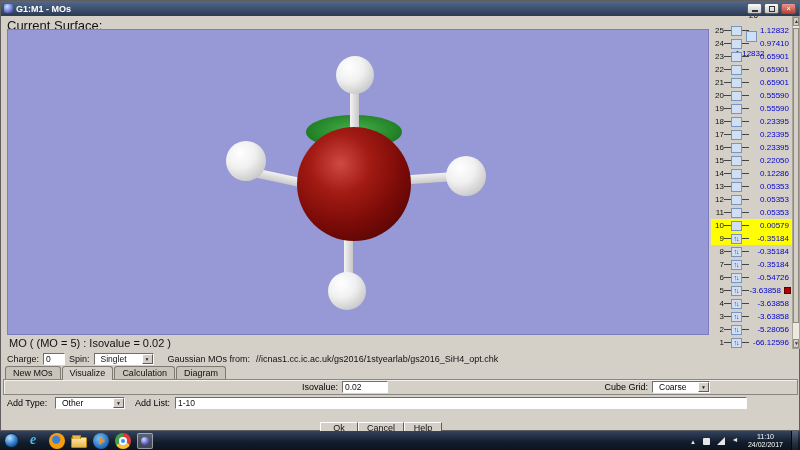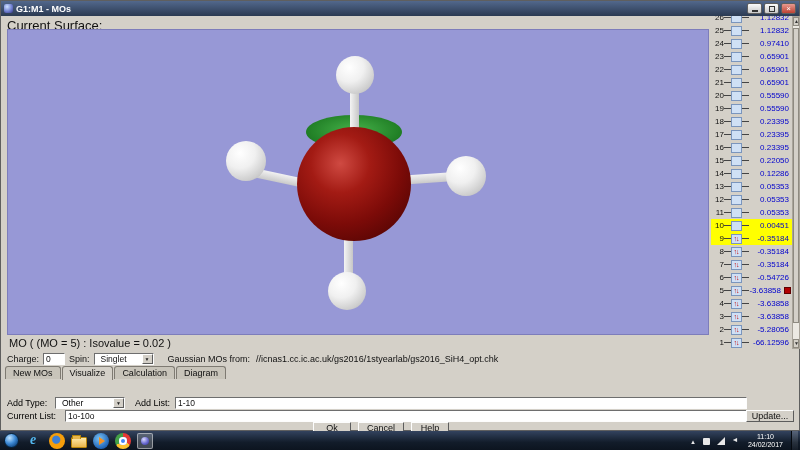--- a/index.html
+++ b/index.html
@@ -41,21 +41,21 @@
   .h-top    { left:328px; top:26px;  width:38px; height:38px; }
   .h-left   { left:218px; top:111px; width:40px; height:40px; }
   .h-right  { left:438px; top:126px; width:40px; height:40px; }
   .h-bottom { left:320px; top:242px; width:38px; height:38px; }
 
   .mo-status { position:absolute; left:8px; top:336px; font-size:11px; color:#111; }
 
   
   .mo-panel { position:absolute; left:710px; top:15px; width:81px; height:333px; overflow:hidden; }
   .mo-row { display:flex; align-items:center; height:13px; font-size:8px; color:#111; }
-  .mo-row:first-child { margin-top:-5px; }
+  .mo-row:first-child { margin-top:-5px;flex-direction:column; }
   .mo-row.hl { background:#ffff00; }
   .mo-num { width:13px; text-align:right; flex:0 0 13px; }
   .mo-line { flex:0 0 7px; height:1px; background:#444; margin:0; }
   .mo-box { flex:0 0 11px; width:11px; height:10px; background:#cfe0f5; border:1px solid #7a95bd;
     display:flex; align-items:center; justify-content:center; overflow:hidden; }
   .occ { color:#c40000; font-size:7px; line-height:8px; letter-spacing:-1px; margin-left:-1px; }
   .mo-energy { flex:1; text-align:right; color:#0000cd; padding-right:3px; white-space:nowrap; }
   .mo-marker { flex:0 0 7px; width:7px; height:7px; background:#b20000; border:1px solid #5f0000; margin-right:1px; }
   .mo-scrollbar { position:absolute; left:791px; top:15px; width:8px; height:333px; background:#ece9e2;
     border:1px solid #a9a49a; display:flex; flex-direction:column; align-items:center; }
@@ -98,21 +98,21 @@
   .rowB-label-list { position:absolute; left:132px; top:1px; }
   .rowB-list { position:absolute; left:172px; top:0; width:572px; }
 
   .row-c { position:absolute; left:2px; top:409px; width:795px; height:12px; font-size:9px; }
   .rowC-label { position:absolute; left:4px; top:1px; }
   .rowC-list { position:absolute; left:62px; top:0; width:682px; }
   .btn { background:#d4d0c8; border:1px solid; border-color:#fdfdfd #5c5c5c #5c5c5c #fdfdfd;
     font-size:9px; font-family:inherit; height:12px; padding:0 8px; color:#111; }
   .rowC-update { position:absolute; right:4px; top:0; width:48px; padding:0 2px; }
 
-  .dlg-btns { position:absolute; left:0; top:421px; width:760px; display:flex; justify-content:center; gap:7px; }
+  .dlg-btns { position:absolute; left:0; top:421px; width:760px; display:flex; justify-content:center; }
   .dlg-btns .btn { height:11px; min-width:38px; }
 
   
   .taskbar { position:absolute; left:0; bottom:0; width:800px; height:19px;
     background:linear-gradient(#33435e,#121c2a 60%,#0c141f); display:flex; align-items:center; z-index:10; }
   .start-orb { width:15px; height:15px; border-radius:50%; margin:0 5px 0 4px;
     background:radial-gradient(circle at 35% 30%, #bfe3ff, #3e8ad6 45%, #0b3f78 85%); border:1px solid #06243f; }
   .tb-icons { display:flex; align-items:center; }
   .tb-ic { width:16px; height:16px; margin:0 3px; position:relative; display:inline-block; border-radius:2px; }
   .ic-internet-explorer::after { content:"e"; position:absolute; left:3px; top:-1px;
@@ -294,21 +294,21 @@
           <span class="mo-line"></span>
           <span class="mo-box"></span>
           <span class="mo-line"></span>
           <span class="mo-energy">0.05353</span>
         </div>
         <div class="mo-row hl">
           <span class="mo-num">10</span>
           <span class="mo-line"></span>
           <span class="mo-box"></span>
           <span class="mo-line"></span>
-          <span class="mo-energy">0.00451</span>
+          <span class="mo-energy">0.00579</span>
         </div>
         <div class="mo-row hl">
           <span class="mo-num">9</span>
           <span class="mo-line"></span>
           <span class="mo-box">
             <span class="occ">↑↓</span>
           </span>
           <span class="mo-line"></span>
           <span class="mo-energy">-0.35184</span>
         </div>
@@ -404,36 +404,40 @@
       <span class="src-path">//icnas1.cc.ic.ac.uk/gs2016/1styearlab/gs2016_SiH4_opt.chk</span>
     </div>
 
     <div class="tabs">
       <span class="tab">New MOs</span>
       <span class="tab active">Visualize</span>
       <span class="tab">Calculation</span>
       <span class="tab">Diagram</span>
     </div>
 
+    <div class="tab-panel">
+      <span class="rowA-label-iso">Isovalue:</span>
+      <input class="tin rowA-iso" value="0.02" style="">
+      <span class="rowA-label-grid">Cube Grid:</span>
+      <span class="combo rowA-grid">
+        <span class="ctext">Coarse</span>
+        <span class="arrow">▼</span>
+      </span>
+    </div>
 
     <div class="row-b">
       <span class="rowB-label-type">Add Type:</span>
       <span class="combo rowB-type">
         <span class="ctext">Other</span>
         <span class="arrow">▼</span>
       </span>
       <span class="rowB-label-list">Add List:</span>
       <input class="tin rowB-list" value="1-10" style="">
     </div>
 
-    <div class="row-c">
-      <span class="rowC-label">Current List:</span>
-      <input class="tin rowC-list" value="1o-10o" style="">
-      <button class="btn rowC-update">Update...</button>
-    </div>
 
     <div class="dlg-btns">
       <button class="btn">Ok</button>
       <button class="btn">Cancel</button>
       <button class="btn">Help</button>
     </div>
 
   </div>
 
   <div class="taskbar">

